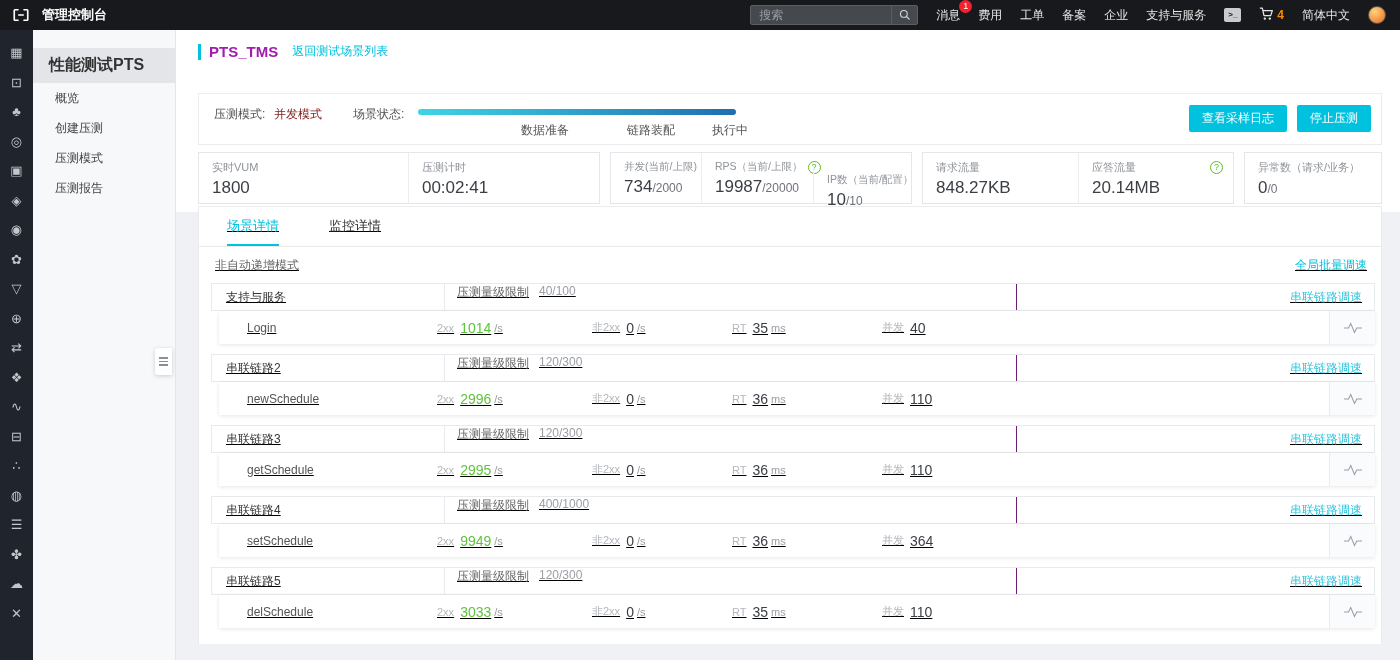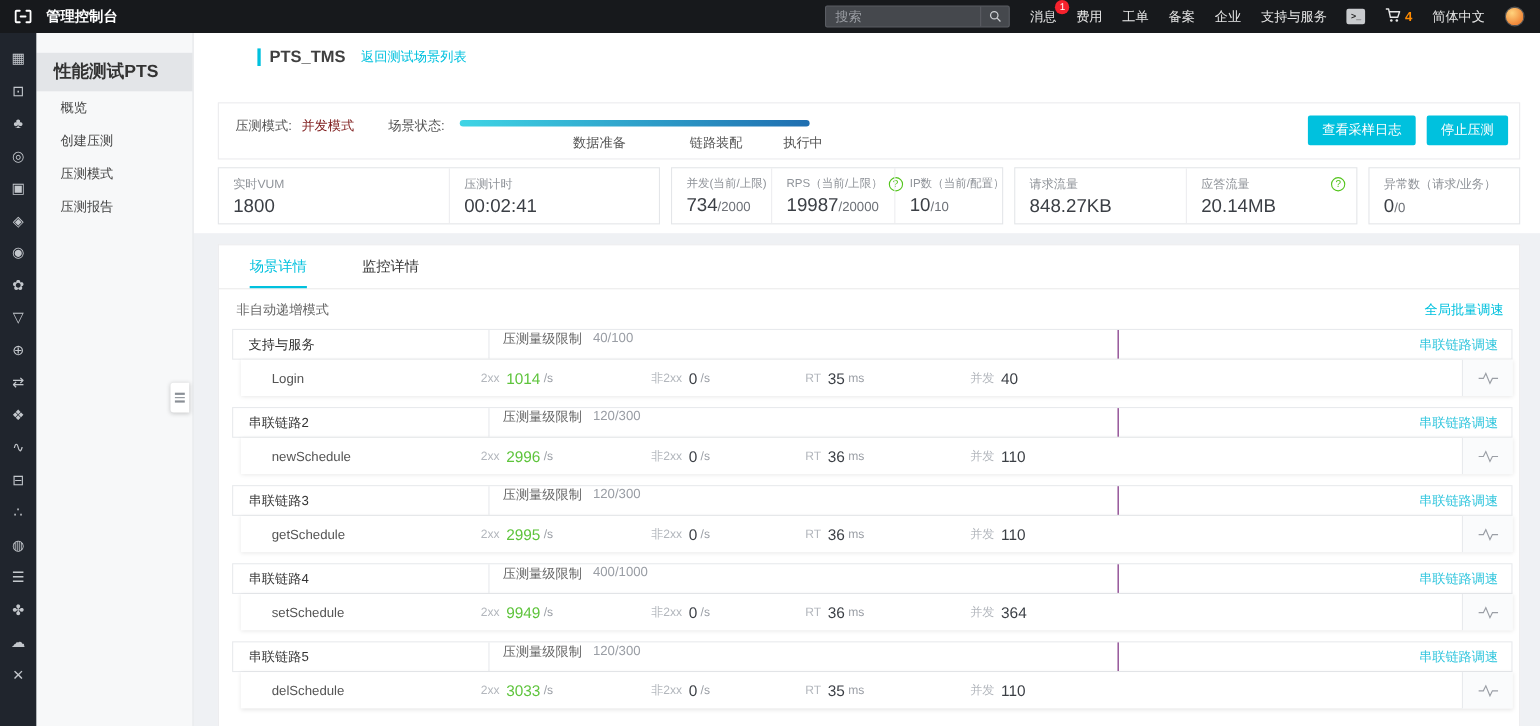--- a/index.html
+++ b/index.html
@@ -32,21 +32,21 @@
   .sidebar-item { height:30px; display:flex; align-items:center; padding-left:22px; font-size:12px; color:#444; cursor:pointer; }
   .sidebar-item:first-of-type { margin-top:12px; }
   .collapse-handle { position:absolute; left:155px; top:348px; width:17px; height:27px; background:#fff; border-radius:3px 0 0 3px; box-shadow:0 1px 4px rgba(0,0,0,.18); display:flex; flex-direction:column; justify-content:center; gap:2px; align-items:center; cursor:pointer; z-index:25; }
   .collapse-handle i { display:block; width:9px; height:1.5px; background:#8a8f96; }
 
   
   .content { position:absolute; left:176px; top:30px; width:1224px; height:630px; }
   .white-band { position:absolute; left:0; top:0; width:1224px; height:182px; background:#fff; }
 
   .page-head { position:absolute; left:22px; top:13px; display:flex; align-items:center; }
-  .page-title { font-size:15px; font-weight:bold; color:#404040; border-left:3px solid #00c1de; padding-left:8px; line-height:16px;margin-left:36px; }
+  .page-title { font-size:15px; font-weight:bold; color:#a21caf; border-left:3px solid #00c1de; padding-left:8px; line-height:16px; }
   .back-link { margin-left:14px; font-size:12px; color:#00c1de; }
 
   .status-card { position:absolute; left:22px; top:63px; width:1184px; height:52px; background:#fff; border:1px solid #ececee; }
   .status-inner { position:relative; width:100%; height:100%; font-size:12px; color:#555; }
   .mode-label { position:absolute; left:15px; top:12px; }
   .mode-value { position:absolute; left:75px; top:12px; color:#7f1d1d; cursor:pointer; }
   .state-label { position:absolute; left:154px; top:12px; }
   .pbar { position:absolute; left:219px; top:15px; width:318px; height:6px; border-radius:3px; background:linear-gradient(90deg,#3fd5e5,#1f6eb0); }
   .pstage { position:absolute; top:28px; font-size:12px; color:#555; white-space:nowrap; }
   .pstage.s0 { left:322px; } .pstage.s1 { left:428px; } .pstage.s2 { left:513px; }
@@ -56,28 +56,28 @@
   .metrics { position:absolute; left:22px; top:122px; width:1184px; display:flex; gap:10px; }
   .mbox { background:#fff; border:1px solid #e4e6e9; height:52px; display:flex; }
   .mbox .mcell { padding:7px 0 0 13px; position:relative; }
   .mbox .mcell + .mcell { border-left:1px solid #ededf0; }
   .mlabel-row { display:flex; align-items:center; gap:5px; font-size:11px; color:#8f9399; white-space:nowrap; }
   .mvalue { margin-top:3px; font-size:17px; color:#3b3f45; white-space:nowrap; }
   .mvalue .sub { font-size:12px; color:#6e7278; }
   .help { display:inline-block; width:13px; height:13px; border:1px solid #52c41a; color:#52c41a; border-radius:50%; font-size:9px; line-height:11px; text-align:center; flex:none; }
   .help.pushed { margin-left:auto; margin-right:10px; }
   .b1 { width:402px; } .b1 .mcell:nth-child(1){width:210px;} .b1 .mcell:nth-child(2){width:192px;}
-  .b2 { width:302px; } .b2 .mcell:nth-child(1){width:92px;} .b2 .mcell:nth-child(2){width:112px;} .b2 .mcell:nth-child(3){width:98px;}
+  .b2 { width:302px; } .b2 .mcell:nth-child(1){width:92px;} .b2 .mcell:nth-child(2){width:112px;} .b2 .mcell:nth-child(3){width:98px;margin-top:13px;}
   .b2 .mlabel-row { font-size:10.5px; }
   .b3 { width:312px; } .b3 .mcell{width:156px;} .b3 .mcell:nth-child(2){display:flex;flex-direction:column;} 
   .b3 .mcell:nth-child(2) .mlabel-row{width:100%;}
   .b4 { flex:1; } .b4 .mcell{width:100%;}
 
   
-  .tabs-card { position:absolute; left:22px; top:192px; width:1184px; height:438px; background:#fff; border:1px solid #ececee; border-bottom:none; }
+  .tabs-card { position:absolute; left:22px; top:176px; width:1184px; height:438px; background:#fff; border:1px solid #ececee; border-bottom:none;text-decoration:underline; }
   .tabbar { height:40px; border-bottom:1px solid #ebebeb; display:flex; padding-left:28px; }
   .tab { font-size:13px; color:#333; margin-right:50px; display:flex; align-items:center; height:100%; border-bottom:2px solid transparent; cursor:pointer; }
   .tab.active { color:#00c1de; border-bottom-color:#00c1de; }
   .scene-row { height:36px; display:flex; align-items:center; padding:0 14px 0 16px; }
   .mode-note { font-size:12px; color:#666; }
   .global-link { margin-left:auto; font-size:12px; color:#00c1de; }
 
   .group { margin:0 6px 10px 12px; }
   .group-header { height:28px; border:1px solid #e8eaed; background:#fff; display:flex; align-items:stretch; font-size:12px; }
   .gh-name { width:233px; display:flex; align-items:center; padding-left:14px; color:#333; border-right:1px solid #e8eaed; }

